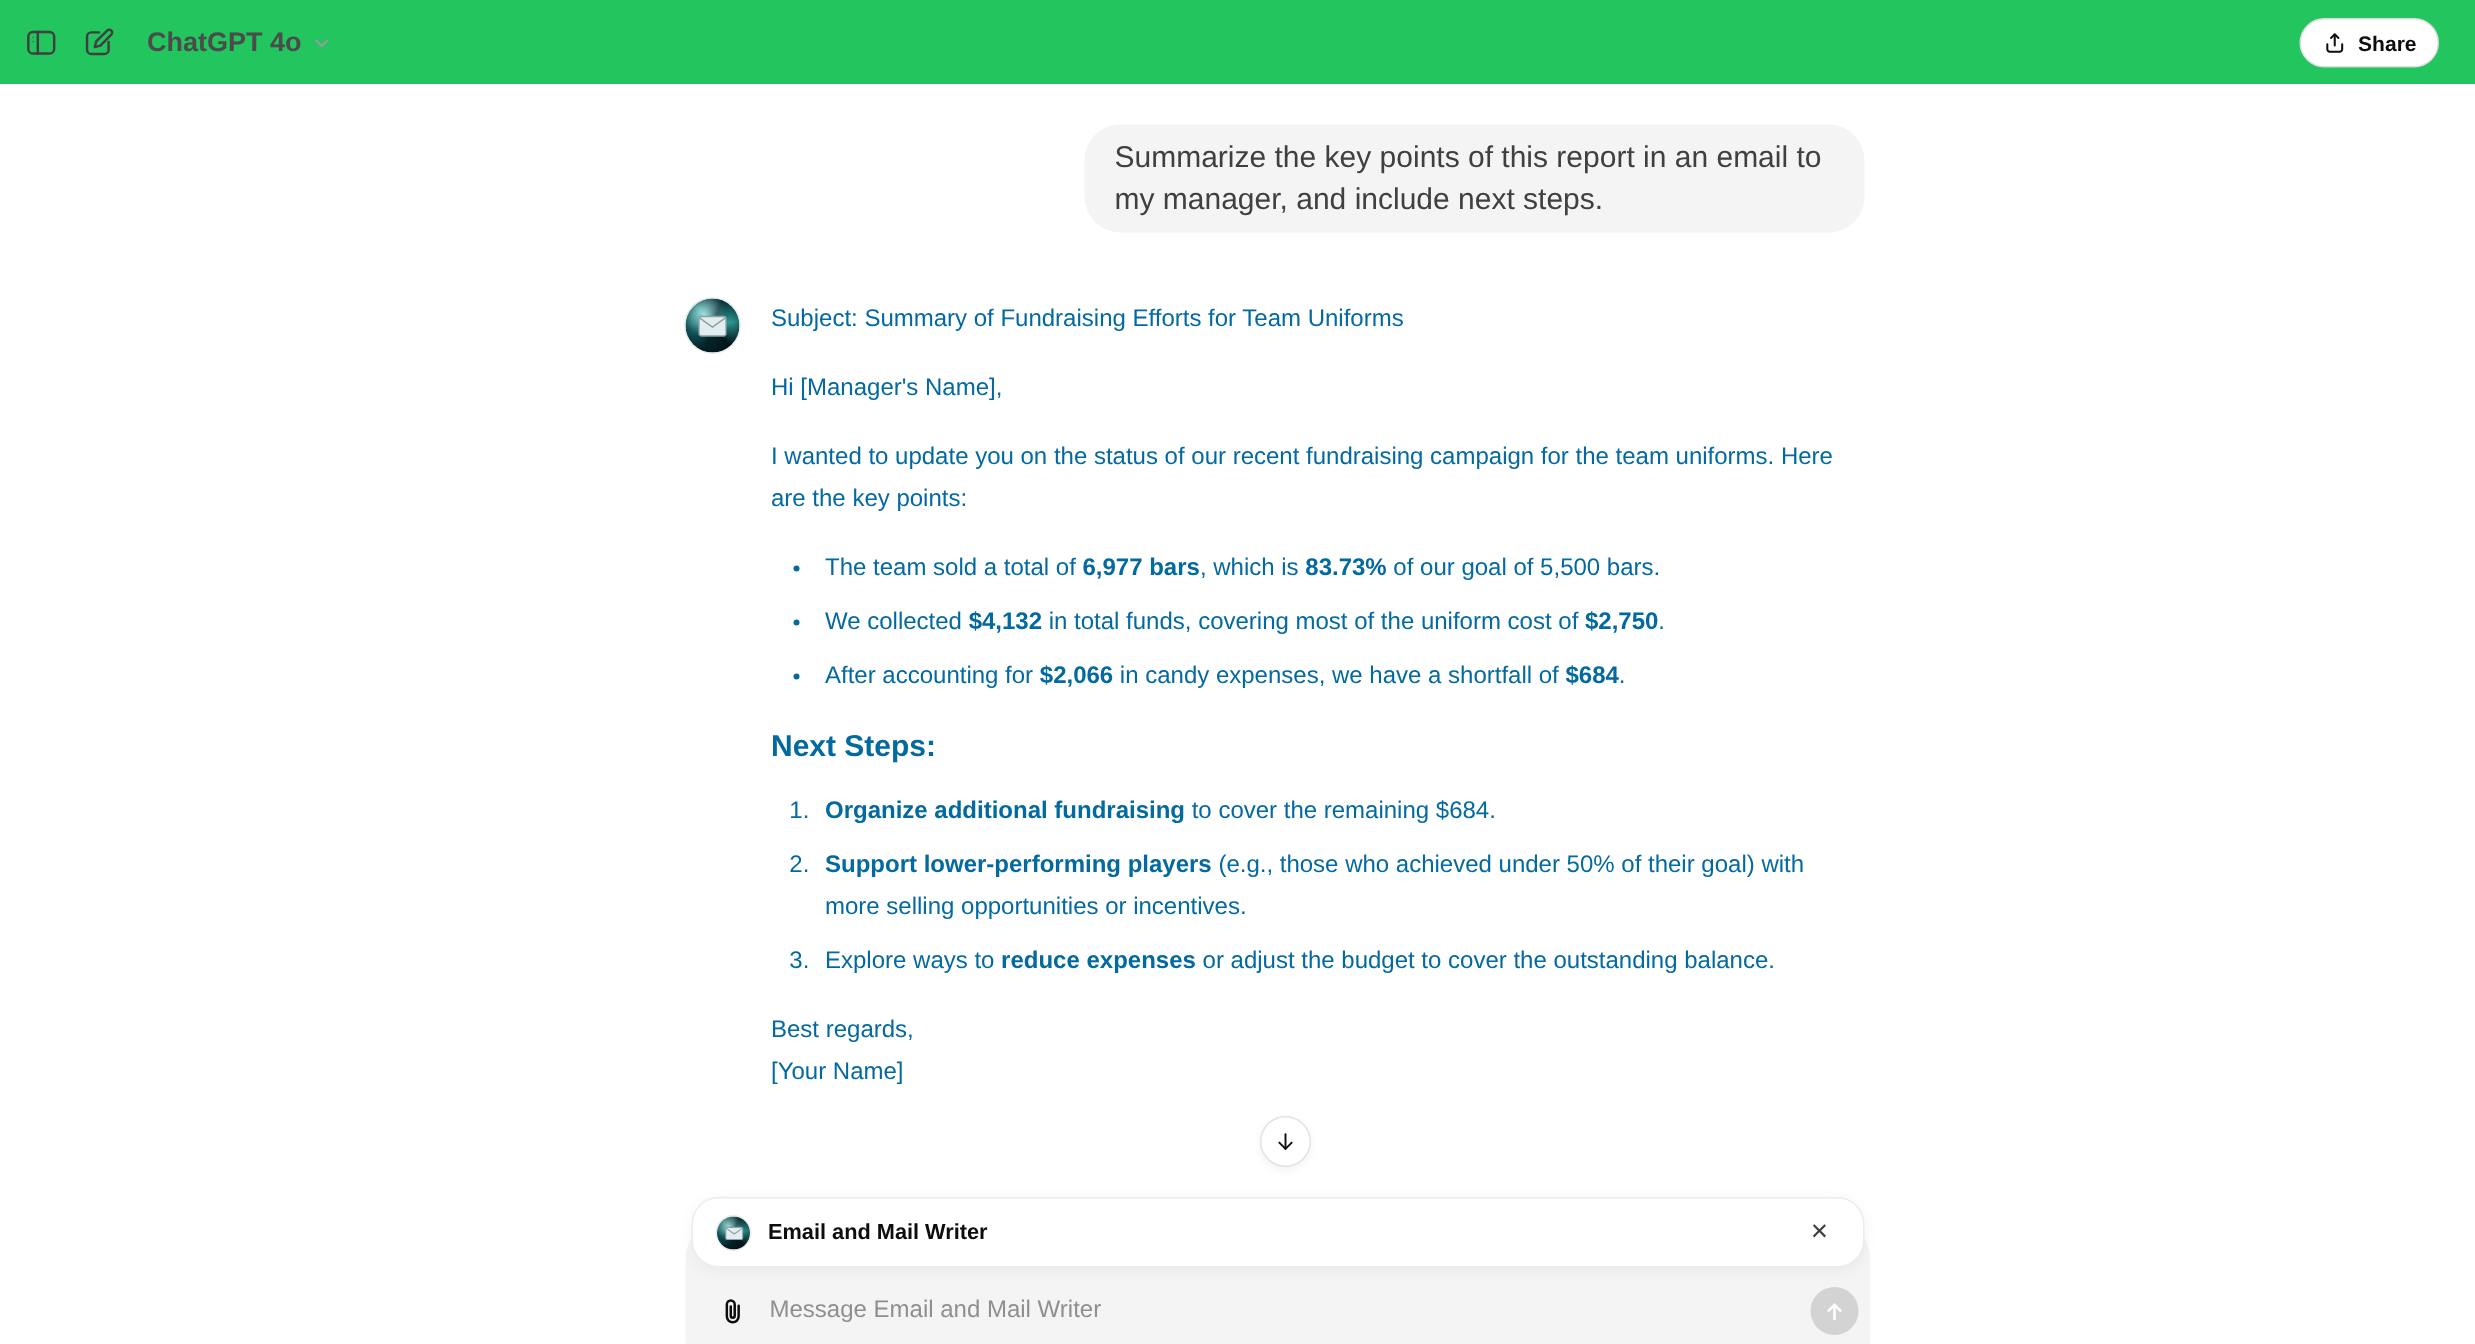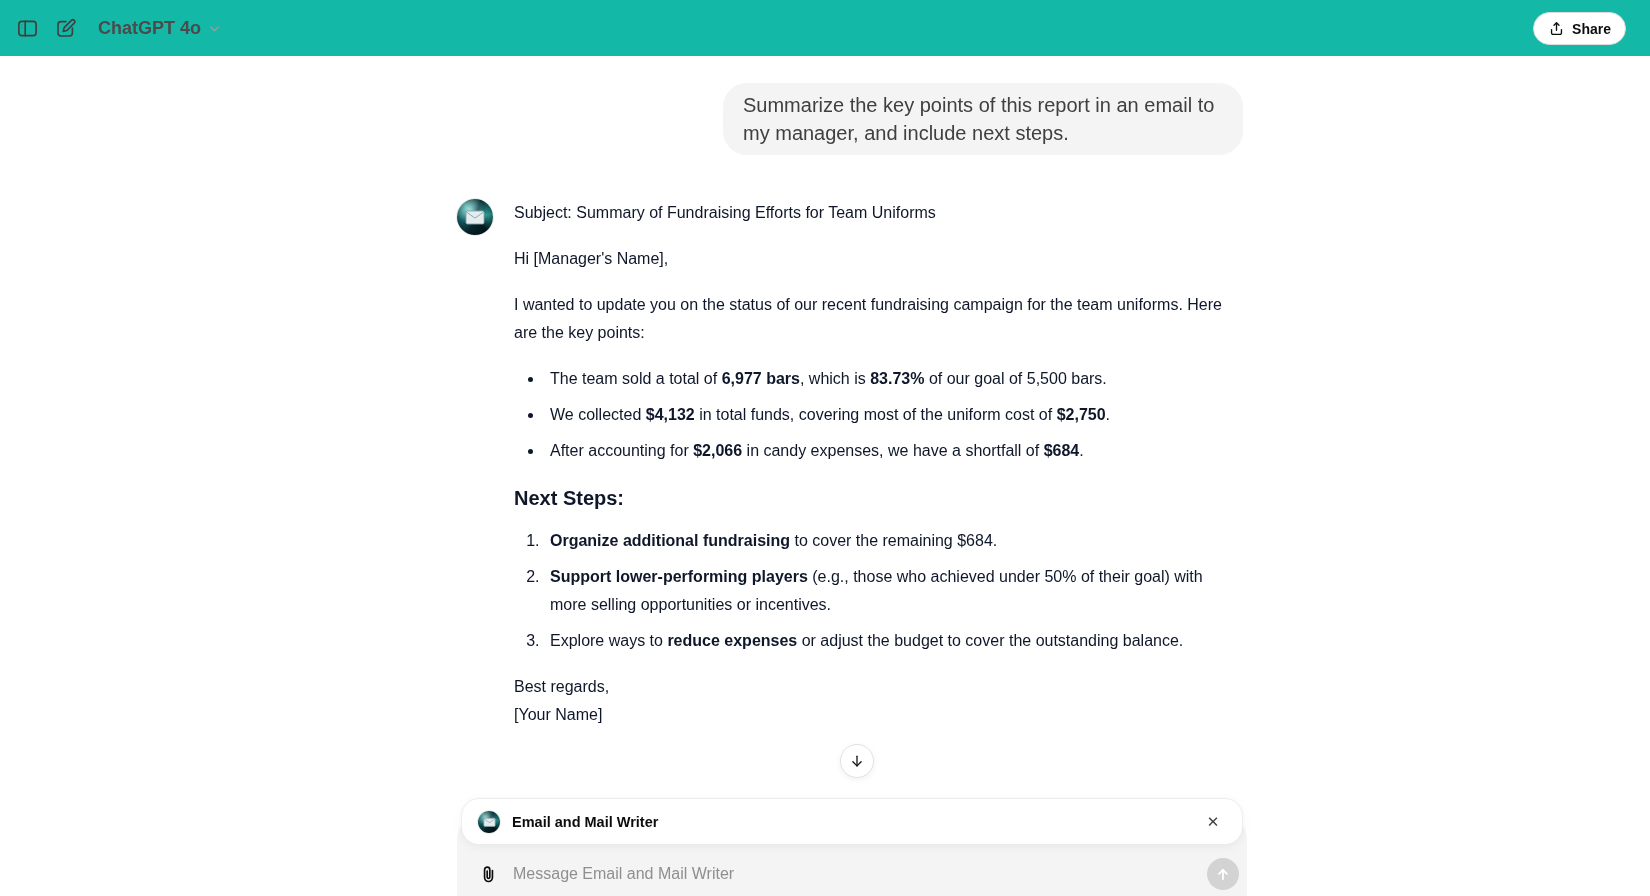--- a/index.html
+++ b/index.html
@@ -8,21 +8,21 @@
     width: 1650px;
     height: 896px;
     overflow: hidden;
     background: #ffffff;
     font-family: "Liberation Sans", "DejaVu Sans", sans-serif;
     color: #0d0d0d;
   }
   button { font-family: inherit; border: none; background: transparent; cursor: pointer; padding: 0; }
 
   
-  .topbar { position: absolute; left: 0; top: 0; width: 100%; height: 56px; background: #14b8a6; }
+  .topbar { position: absolute; left: 0; top: 0; width: 100%; height: 56px; background: #22c55e; }
   .icon-btn {
     position: absolute; width: 34px; height: 34px; border-radius: 8px;
     display: flex; align-items: center; justify-content: center;
   }
   #btn-sidebar { left: 10px; top: 11px; }
   #btn-newchat { left: 48px; top: 11px; }
   .model-switcher {
     position: absolute; left: 90px; top: 11px; height: 34px;
     display: flex; align-items: center; gap: 6px; padding: 0 8px; border-radius: 8px;
     font-size: 18px; font-weight: 600; color: #4b4b4b;
@@ -47,21 +47,21 @@
   .avatar {
     width: 36px; height: 36px; border-radius: 50%; flex: none; margin-right: 21px;
     display: flex; align-items: center; justify-content: center;
     background:
       radial-gradient(circle at 35% 28%, rgba(255,255,255,0.45), rgba(255,255,255,0) 42%),
       conic-gradient(from 200deg at 50% 50%, #06262b, #15656b, #4fc3bd, #0b3e44, #2d9d97, #041a1f, #06262b);
     box-shadow: inset 0 0 7px rgba(0,0,0,0.55), 0 0 0 1px rgba(0,0,0,0.08);
   }
   .avatar.small { width: 22px; height: 22px; margin: 0; }
 
-  .md { width: 729px; font-size: 16px; line-height: 28px; color: #0f172a; }
+  .md { width: 729px; font-size: 16px; line-height: 28px; color: #0369a1; }
   .md p { margin: 0 0 18px; }
   .md ul, .md ol { margin: 0 0 18px; padding-left: 30px; }
   .md li { margin-bottom: 8px; padding-left: 6px; }
   .md li:last-child { margin-bottom: 0; }
   .md strong, .md b { font-weight: 700; }
   .md h3 { font-size: 20px; line-height: 30px; font-weight: 600; margin: 6px 0 14px; }
 
   
   .scroll-down {
     position: absolute; left: 840px; top: 744px; width: 34px; height: 34px;

